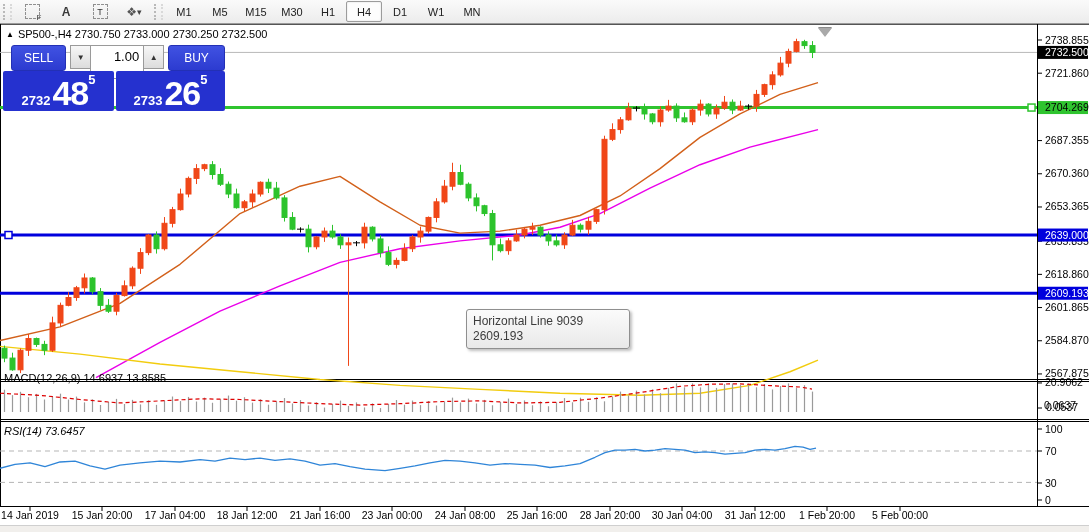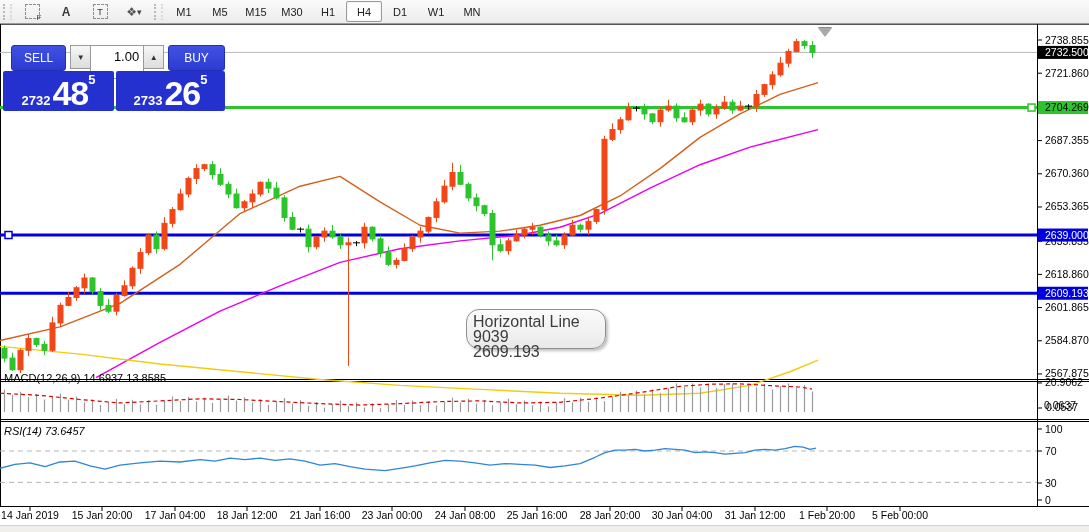--- a/index.html
+++ b/index.html
@@ -39,23 +39,23 @@
   .qbox{position:absolute;top:26px;height:40px;background:#2531cf;border-radius:2px;color:#fff;
     display:flex;align-items:flex-end;justify-content:center;padding-bottom:3px;box-sizing:border-box;}
   #sellbox{left:0;width:111px;}
   #buybox{left:113px;width:109px;}
   .qsmall{font-size:13px;font-weight:bold;margin-right:2px;line-height:15px;}
   .qbig{font-size:34px;font-weight:bold;line-height:30px;letter-spacing:-1px;}
   .qsup{font-size:13px;font-weight:bold;line-height:13px;align-self:flex-start;margin-top:2px;}
   
   #annotation{position:absolute;left:456px;top:59px;z-index:3;font-family:"DejaVu Serif",serif;
     font-size:18px;font-weight:bold;}
-  #tooltip{position:absolute;left:466px;top:309px;width:140px;height:40px;z-index:5;
-    background:linear-gradient(#fbfbfb,#e9e9e9);border:1px solid #8f8f8f;border-radius:13px;
-    box-shadow:2px 2px 3px rgba(0,0,0,.25);font-size:16px;color:#3c3c3c;padding:4px 6px;box-sizing:border-box;}
+  #tooltip{position:absolute;left:466px;top:309px;width:164px;height:40px;z-index:5;
+    background:linear-gradient(#fbfbfb,#e9e9e9);border:1px solid #8f8f8f;border-radius:3px;
+    box-shadow:2px 2px 3px rgba(0,0,0,.25);font-size:12px;color:#3c3c3c;padding:4px 6px;box-sizing:border-box;}
   #tooltip div{line-height:15px;}
   .ind-label{position:absolute;left:4px;font-size:11px;color:#000;z-index:3;}
   #macd-label{top:372px;}
   #rsi-label{top:425px;font-style:italic;}
   #cursor-arrow{position:absolute;left:818px;top:28px;width:0;height:0;z-index:3;
     border-left:7px solid transparent;border-right:7px solid transparent;border-top:9px solid #a9a9a9;
     filter:drop-shadow(0 -1px 0 #8a8a8a);}
   #status-strip{position:absolute;left:0;top:525px;width:1089px;height:7px;background:#f1efec;
     border-top:1px solid #cfcfcf;z-index:2;}
   #chart-svg{position:absolute;left:0;top:0;z-index:1;}
@@ -87,20 +87,23 @@
     <div class="tbtn tf">M5</div>
     <div class="tbtn tf">M15</div>
     <div class="tbtn tf">M30</div>
     <div class="tbtn tf">H1</div>
     <div class="tbtn tf active">H4</div>
     <div class="tbtn tf">D1</div>
     <div class="tbtn tf">W1</div>
     <div class="tbtn tf">MN</div>
   </div>
 
+  <div id="chart-header">
+    <span class="tri">▲</span><span>SP500-,H4  2730.750 2733.000 2730.250 2732.500</span>
+  </div>
 
   <div id="oct">
     <div class="oct-row1">
       <div class="oct-btn">SELL</div>
       <div class="spin down">▼</div>
       <div class="vol">1.00</div>
       <div class="spin up">▲</div>
       <div class="oct-btn buy">BUY</div>
     </div>
     <div class="qbox" id="sellbox">

